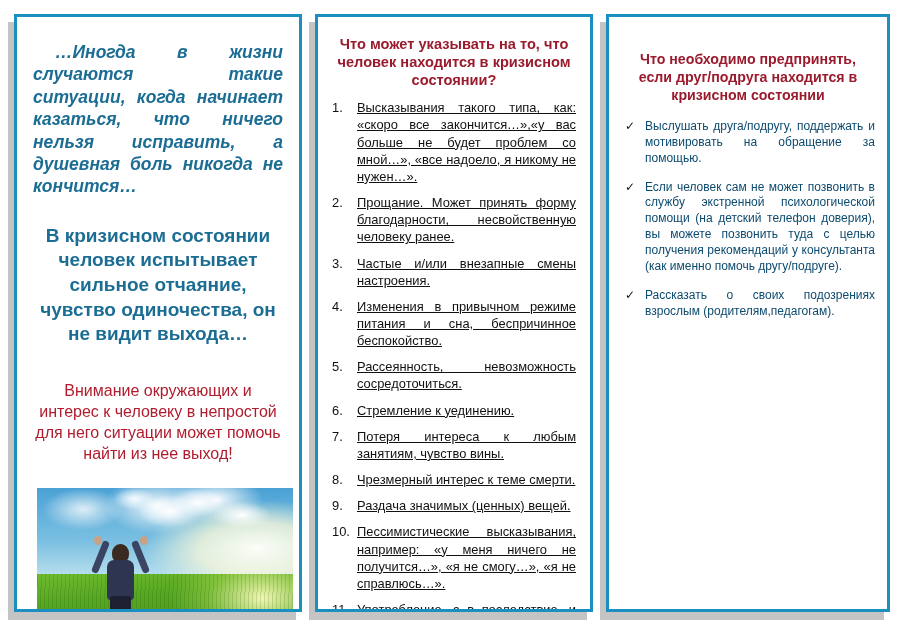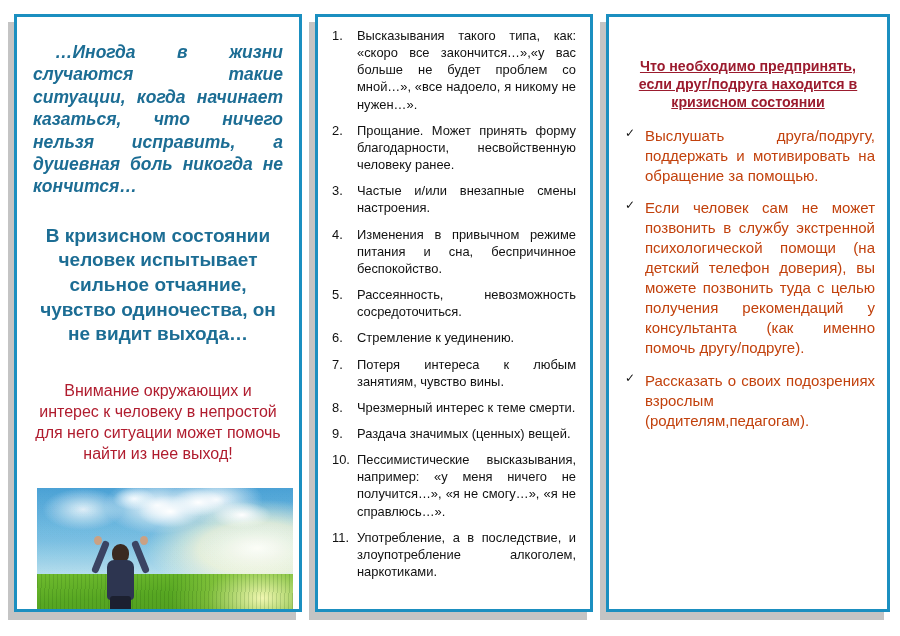--- a/index.html
+++ b/index.html
@@ -156,20 +156,21 @@
   ol.signs > li {
     counter-increment: signs;
     position: relative;
     padding-left: 27px;
     margin-bottom: 9px;
     font-size: 12.9px;
     line-height: 1.33;
     color: #111111;
     text-align: justify;
     text-align-last: left;
+    text-decoration: underline;
   }
   ol.signs > li::before {
     content: counter(signs) ".";
     position: absolute;
     left: 2px;
     top: 0;
     width: 22px;
     color: #111111;
     font-size: 12.9px;
   }
@@ -200,35 +201,34 @@
     text-align-last: left;
     margin: 18px 2px 0 2px;
   }
   .psych-def b { font-weight: bold; }
   .head-red-2 {
     color: #9b1b2e;
     font-weight: bold;
     font-size: 14.2px;
     line-height: 1.26;
     text-align: center;
-    margin: 31px 2px 14px 2px;
-    text-decoration: underline;
+    margin: 24px 2px 14px 2px;
   }
   ul.todo {
     margin: 0;
     padding: 0;
     list-style: none;
   }
   ul.todo > li {
     position: relative;
     padding-left: 24px;
     margin-bottom: 13px;
-    font-size: 15px;
+    font-size: 12px;
     line-height: 1.33;
-    color: #c2410c;
+    color: #0c4a6e;
     text-align: justify;
     text-align-last: left;
   }
   ul.todo > li::before {
     content: "\2713";
     position: absolute;
     left: 4px;
     top: 0;
     font-size: 12px;
     color: #111111;
@@ -260,20 +260,21 @@
           <div class="fig-hand-r"></div>
           <div class="fig-head"></div>
           <div class="fig-torso"></div>
           <div class="fig-legs"></div>
         </div>
       </div>
     </div>
   </section>
 
   <section class="panel panel-2">
+    <h2 class="head-red">Что может указывать на то, что человек находится в кризисном состоянии?</h2>
 
     <ol class="signs">
       <li>Высказывания такого типа, как: «скоро все закончится…»,«у вас больше не будет проблем со мной…», «все надоело, я никому не нужен…».</li>
       <li>Прощание. Может принять форму благодарности, несвойственную человеку ранее.</li>
       <li>Частые и/или внезапные смены настроения.</li>
       <li>Изменения в привычном режиме питания и сна, беспричинное беспокойство.</li>
       <li>Рассеянность, невозможность сосредоточиться.</li>
       <li>Стремление к уединению.</li>
       <li>Потеря интереса к любым занятиям, чувство вины.</li>
       <li>Чрезмерный интерес к теме смерти.</li>

